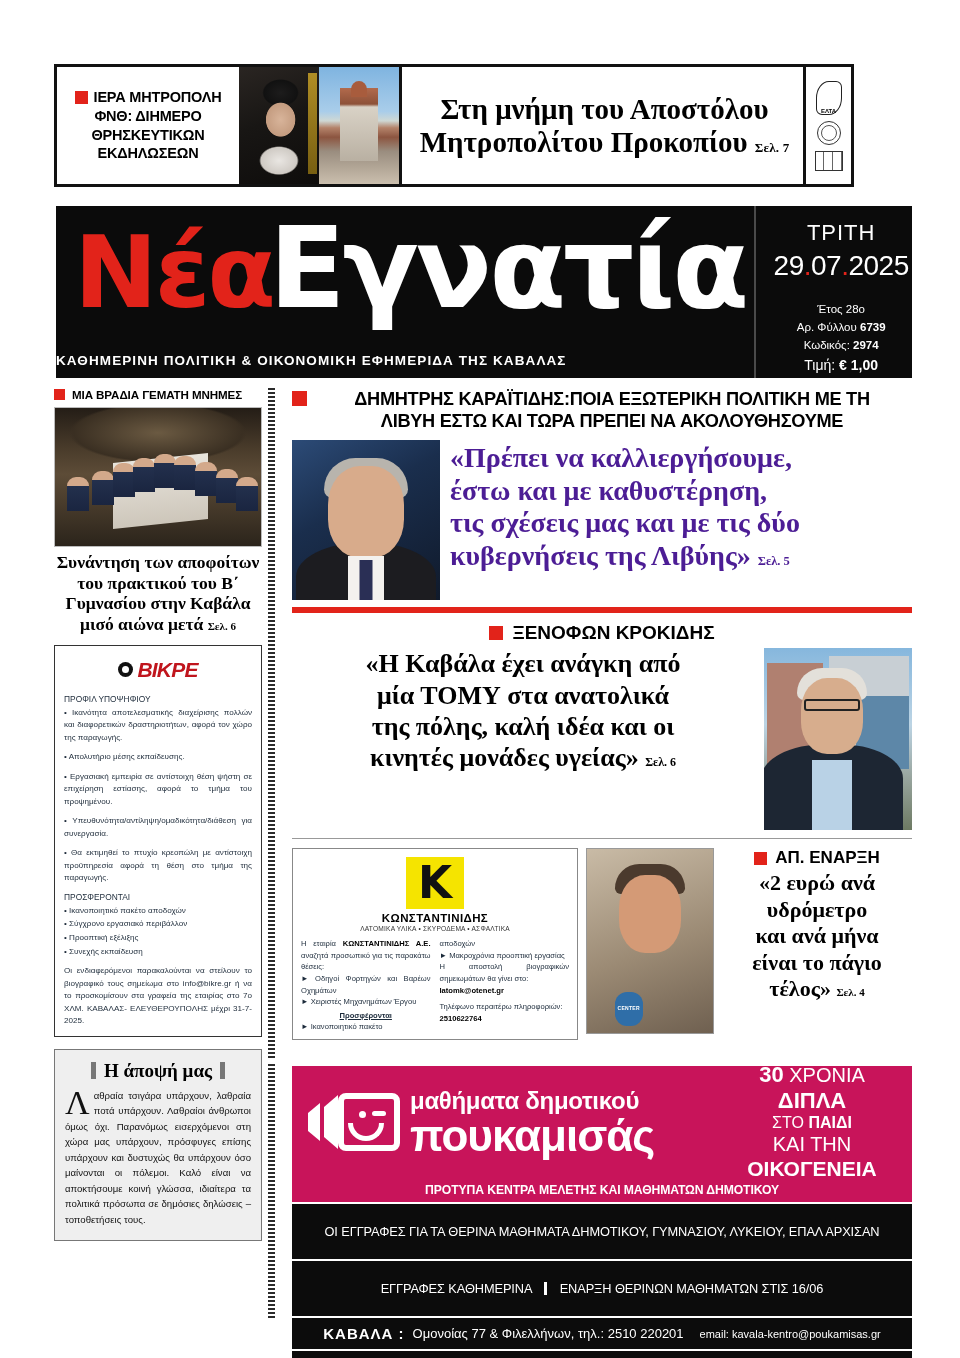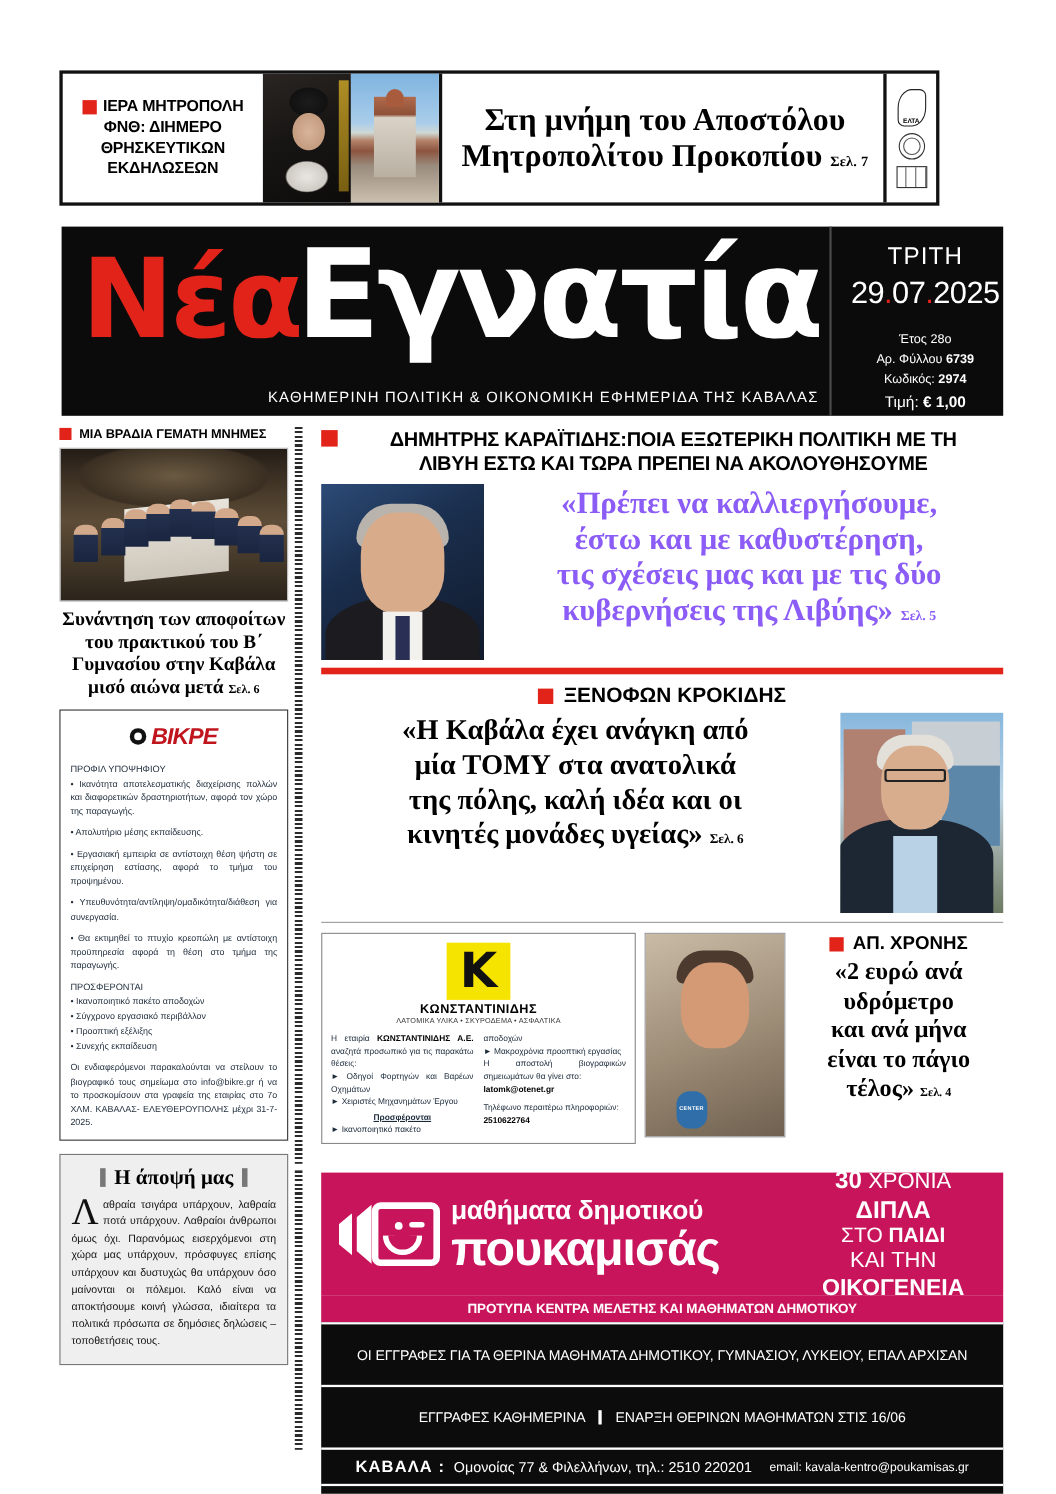--- a/index.html
+++ b/index.html
@@ -78,21 +78,21 @@
   .mh-nea {
     font-family: "DejaVu Sans", sans-serif; font-weight: bold; font-size: 100px;
     color: #e2231a; letter-spacing: -3px;
   }
   .mh-egnatia {
     font-family: "DejaVu Sans", sans-serif; font-weight: bold; font-size: 112px;
     color: #ffffff; letter-spacing: -3px; margin-left: -4px;
   }
   .mh-sub {
     position: absolute; left: 0; right: 10px; bottom: 10px;
-    text-align: right; color: #fff; font-size: 13.5px; letter-spacing: 1.1px; font-weight: 400;
+    text-align: left; color: #fff; font-size: 13.5px; letter-spacing: 1.1px; font-weight: 700;
   }
   .mh-date {
     flex: 0 0 172px; width: 172px; border-left: 2px solid #4a4a4a;
     display: flex; flex-direction: column; align-items: center; justify-content: flex-start;
     padding: 14px 8px 8px;
   }
   .mh-day { color: #fff; font-size: 22px; letter-spacing: 1px; }
   .mh-ymd { color: #fff; font-size: 28px; margin-top: 4px; letter-spacing: -.5px; }
   .mh-ymd .dot { color: #e2231a; }
   .mh-rule { width: 124px; height: 2px; background: #c0392b; margin: 10px 0 9px; }
@@ -172,21 +172,21 @@
   .lead-photo .hair { position: absolute; left: 50%; top: 11%; transform: translateX(-50%);
     width: 84px; height: 40px; border-radius: 44px 44px 12px 12px; background: #b8b4ad; }
   .lead-photo .suit { position: absolute; left: 50%; bottom: 0; transform: translateX(-50%);
     width: 140px; height: 58px; background: #1c1c20; border-radius: 50% 50% 0 0 / 60% 60% 0 0;}
   .lead-photo .shirt { position: absolute; left: 50%; bottom: 0; transform: translateX(-50%);
     width: 36px; height: 44px; background: #f3f1ee; }
   .lead-photo .tie { position: absolute; left: 50%; bottom: 0; transform: translateX(-50%);
     width: 13px; height: 40px; background: #2a2f55; }
   .lead-quote {
     flex: 1; font-family: "Liberation Serif", serif; font-weight: bold; font-size: 28px;
-    line-height: 1.16; text-align: center; color: #8b5cf6; padding-top: 2px;
+    line-height: 1.16; text-align: left; color: #4c1d95; padding-top: 2px;
   }
   .lead-quote .sel { font-size: 12.5px; }
   .redbar { height: 6px; background: #e2231a; margin-top: 7px; }
 
   .krok { margin-top: 9px; }
   .krok-kicker { display: flex; align-items: center; justify-content: center; gap: 9px; font-weight: bold; font-size: 19px;}
   .krok-kicker .redsq { width: 14px; height: 14px; flex: 0 0 14px; }
   .krok-row { display: flex; gap: 10px; margin-top: 4px; }
   .krok-quote { flex: 1; font-family: "Liberation Serif", serif; font-weight: bold; font-size: 26px;
     line-height: 1.2; text-align: center; color: #000; }
@@ -252,21 +252,21 @@
     clip-path: polygon(100% 0, 100% 100%, 0 78%, 0 22%);}
   .pouk-mark .ch2 { position: absolute; left: 6px; top: 16px; width: 12px; height: 38px; background: #fff;
     clip-path: polygon(100% 0, 100% 100%, 0 74%, 0 26%);}
   .pouk-words { color: #fff; }
   .pouk-words .l1 { font-size: 24px; font-weight: bold; letter-spacing: -.3px; }
   .pouk-words .l2 { font-size: 44px; font-weight: bold; line-height: .95; letter-spacing: -1px; }
   .pouk-right { flex: 0 0 180px; width: 180px; color: #fff; text-align: center; line-height: 1.18; }
   .pouk-right .r1 { font-size: 20px; }
   .pouk-right .r1 b { font-size: 22px; }
   .pouk-right .r2 { font-size: 22px; font-weight: bold; }
-  .pouk-right .r3 { font-size: 19px; }
+  .pouk-right .r3 { font-size: 16px; }
   .pouk-right .r3 b { font-weight: bold; }
   .pouk-right .r4 { font-size: 20px; }
   .pouk-right .r5 { font-size: 21px; font-weight: bold; }
   .pouk-strip { background: #c8145a; color: #fff; text-align: center; font-weight: bold;
     font-size: 12.2px; padding: 5px 0; letter-spacing: -.1px;}
   .pouk-bar { background: #0c0c0c; color: #fff; text-align: center; padding: 20px 0;
     border-top: 2px solid #fff; font-size: 12.8px; letter-spacing: -.1px;}
   .pouk-bar .sepv { display: inline-block; width: 3px; height: 13px; background: #fff; margin: 0 9px; vertical-align: -2px;}
   .pouk-addr { background: #0c0c0c; color: #fff; padding: 7px 12px; border-top: 2px solid #fff;
     display:flex; align-items:center; justify-content:center; gap:8px; font-size: 13px;}
@@ -493,21 +493,21 @@
 
         <div class="chr-photo">
           <div class="hair"></div>
             <div class="face"></div>
             <div class="mic"></div>
         </div>
 
         <div class="chr-col">
           <div class="chr-kicker">
             <span class="redsq"></span>
-            <span>ΑΠ. ΧΡΟΝΗΣ</span>
+            <span>ΑΠ. ΕΝΑΡΞΗ</span>
           </div>
           <div class="chr-quote">
             <div>«2 ευρώ ανά</div>
             <div>υδρόμετρο</div>
             <div>και ανά μήνα</div>
             <div>είναι το πάγιο</div>
             <div>
               <span>τέλος»</span>
               <span class="sel">Σελ. 4</span>
             </div>

